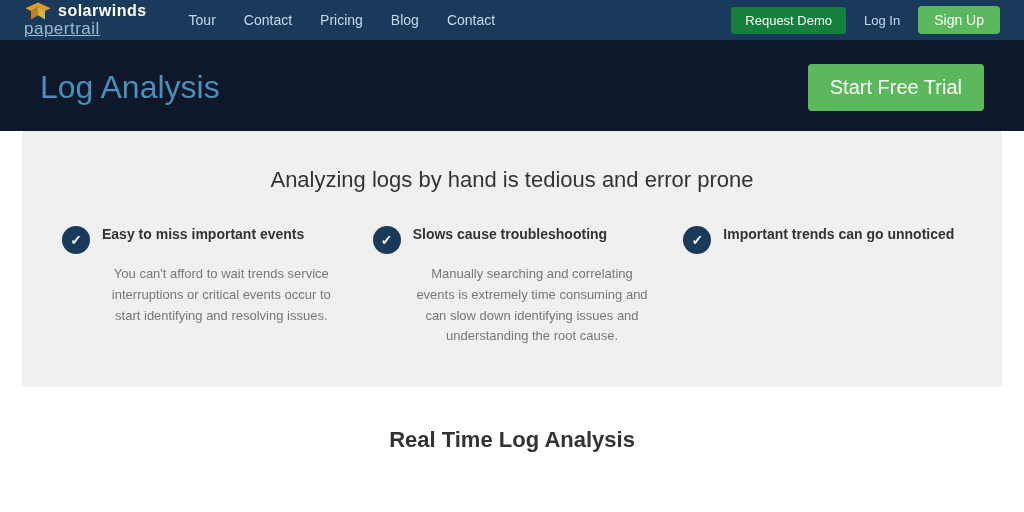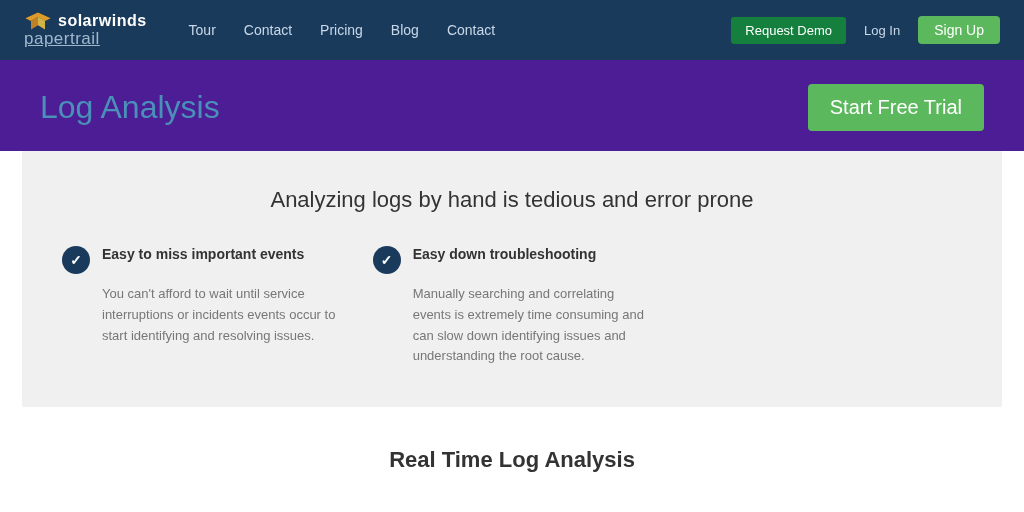--- a/index.html
+++ b/index.html
@@ -4,21 +4,21 @@
   <style>
     * { margin: 0; padding: 0; box-sizing: border-box; }
     body { font-family: 'Helvetica Neue', Arial, sans-serif; background: #fff; width: 1024px; }
 
     
     nav {
       background: #1a3a5c;
       display: flex;
       align-items: center;
       padding: 0 24px;
-      height: 60px;
+      height: 40px;
     }
     .nav-brand {
       display: flex;
       flex-direction: column;
       margin-right: 32px;
     }
     .nav-brand-top {
       display: flex;
       align-items: center;
       gap: 6px;
@@ -85,21 +85,21 @@
       cursor: pointer;
       font-weight: 500;
     }
 
     
     .page-header {
       display: flex;
       align-items: center;
       justify-content: space-between;
       padding: 24px 40px 20px 40px;
-      background: #4c1d95;
+      background: #0f172a;
     }
     .page-title {
       color: #4a90b8;
       font-size: 32px;
       font-weight: 300;
     }
     .btn-start-trial {
       background: #5cb85c;
       color: #fff;
       border: none;
@@ -121,20 +121,21 @@
       text-align: center;
       font-size: 22px;
       color: #333;
       font-weight: 400;
       margin-bottom: 32px;
     }
     .features-grid {
       display: grid;
       grid-template-columns: 1fr 1fr 1fr;
       gap: 32px;
+      text-align: center;
     }
     .feature-item {
       display: flex;
       flex-direction: column;
     }
     .feature-header {
       display: flex;
       align-items: flex-start;
       gap: 12px;
       margin-bottom: 10px;
@@ -219,32 +220,36 @@
 <div class="grey-section">
   <h2 class="grey-section-headline">Analyzing logs by hand is tedious and error prone</h2>
 
   <div class="features-grid">
 
     <div class="feature-item">
       <div class="feature-header">
         <span class="check-icon"></span>
         <span class="feature-title">Easy to miss important events</span>
       </div>
-      <p class="feature-desc">You can't afford to wait until service interruptions or incidents events occur to start identifying and resolving issues.</p>
+      <p class="feature-desc">You can't afford to wait trends service interruptions or critical events occur to start identifying and resolving issues.</p>
     </div>
 
     <div class="feature-item">
       <div class="feature-header">
         <span class="check-icon"></span>
-        <span class="feature-title">Easy down troubleshooting</span>
+        <span class="feature-title">Slows cause troubleshooting</span>
       </div>
       <p class="feature-desc">Manually searching and correlating events is extremely time consuming and can slow down identifying issues and understanding the root cause.</p>
     </div>
 
     <div class="feature-item">
+      <div class="feature-header">
+        <span class="check-icon"></span>
+        <span class="feature-title">Important trends can go unnoticed</span>
+      </div>
     </div>
 
   </div>
 </div>
 
 <div class="bottom-section">
   <h2 class="bottom-title">Real Time Log Analysis</h2>
 </div>
 
 </body></html>

